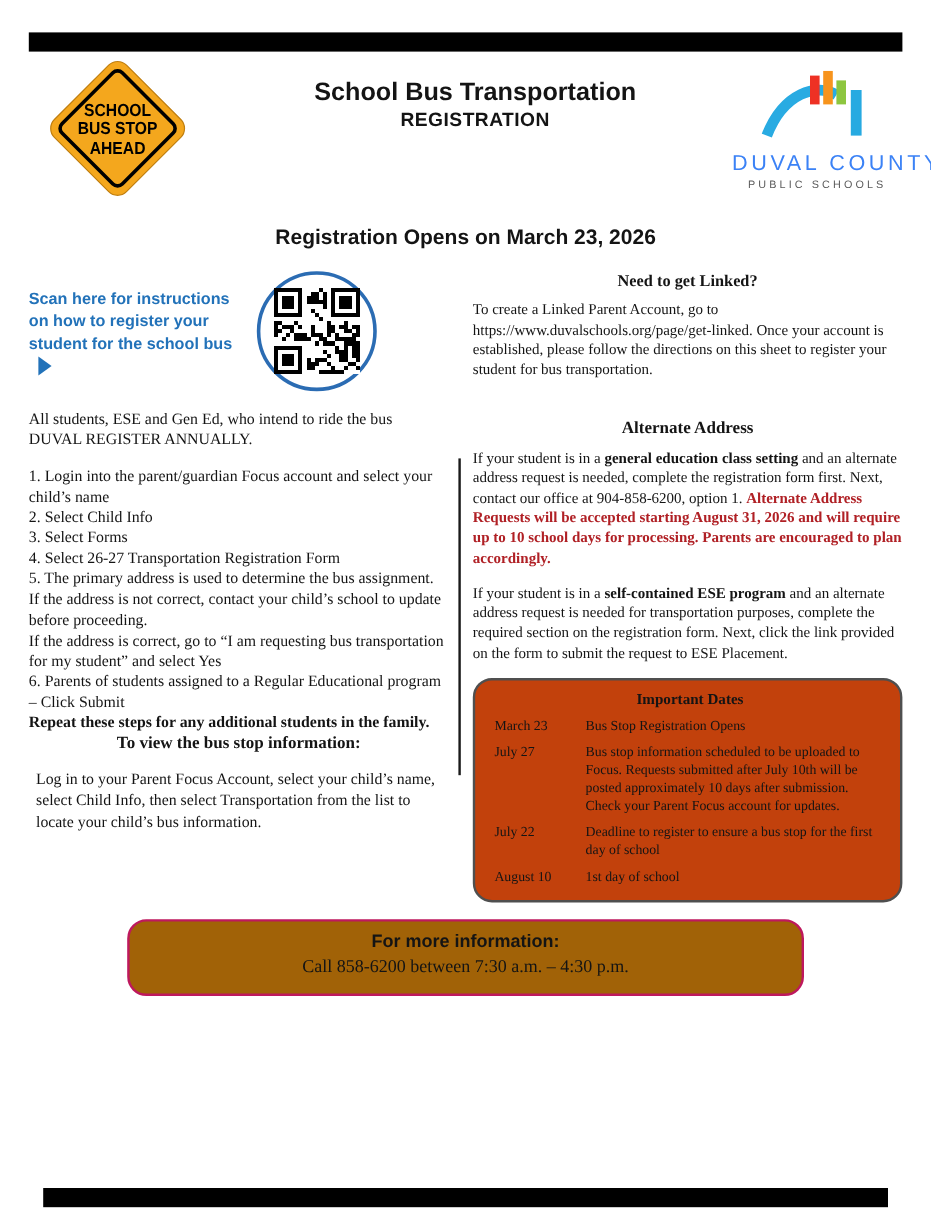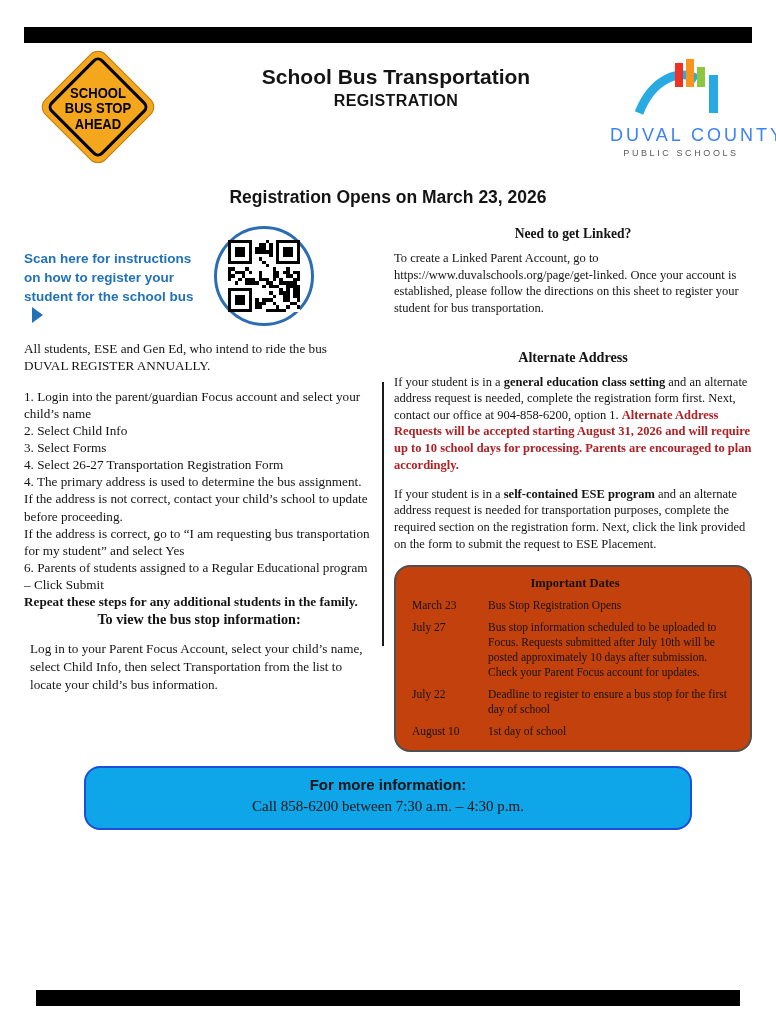--- a/index.html
+++ b/index.html
@@ -32,21 +32,21 @@
 
   .opens { text-align:center; font-family:"Liberation Sans", sans-serif; font-weight:bold;
            font-size:17.5px; margin-top:20px; }
 
   
   .main { position:relative; display:flex; gap:20px; margin-top:18px; }
   .col-left { width:350px; flex:0 0 auto; }
   .col-right { flex:1; }
   .divider { position:absolute; left:358px; top:156px; height:264px; width:1.5px; background:#1a1a1a; }
 
-  .scan-row { display:flex; align-items:flex-end; }
+  .scan-row { display:flex; align-items:center; }
   .scan-text { width:180px; font-family:"Liberation Sans", sans-serif; font-weight:bold;
                color:#2272B9; font-size:13.5px; line-height:1.4; padding-top:4px; }
   .arrow { display:inline-block; width:0; height:0; border-left:11px solid #2272B9;
            border-top:8px solid transparent; border-bottom:8px solid transparent;
            margin-left:8px; vertical-align:-3px; }
   .qr-circle { width:100px; height:100px; border:3.5px solid #2B6CB3; border-radius:50%;
                display:flex; align-items:center; justify-content:center; background:#fff; margin-left:10px; }
   .qr-svg { width:72px; height:72px; }
 
   .intro { font-size:13.2px; line-height:1.3; margin-top:14px; }
@@ -60,21 +60,21 @@
   .r-heading { text-align:center; font-weight:bold; font-size:13.6px; }
   .r-par { font-size:12.5px; line-height:1.33; margin-top:8px; }
   .alt-heading { margin-top:32px; font-size:14.2px; }
 
   .dates-box { margin-top:13px; background:#c2410c; border:2px solid #4f4f4f; border-radius:16px;
                padding:9px 12px 11px 16px; }
   .dates-heading { text-align:center; font-weight:bold; font-size:12.6px; }
   .date-row { display:grid; grid-template-columns:64px 1fr; gap:0 12px; font-size:11.5px;
               line-height:1.3; margin-top:7px; }
 
-  .footer-box { width:608px; margin:14px auto 0; background:#0ea5e9; border:2px solid #1d4ed8;
+  .footer-box { width:564px; margin:14px auto 0; background:#a16207; border:2px solid #be185d;
                 border-radius:16px; text-align:center; padding:8px 20px 10px; }
   .footer-heading { font-family:"Liberation Sans", sans-serif; font-weight:bold; font-size:15px; }
   .footer-line { font-size:15px; line-height:1.45; margin-top:3px; }
 </style>
 </head>
 <body>
 
 <div class="page">
 
   <div class="bar top-bar"></div>
@@ -253,21 +253,21 @@
         </div>
       </div>
 
       <p class="intro">All students, ESE and Gen Ed, who intend to ride the bus DUVAL REGISTER ANNUALLY.</p>
 
       <div class="steps">
         <p>1.  Login into the parent/guardian Focus account and select your child’s name</p>
         <p>2. Select Child Info</p>
         <p>3. Select Forms</p>
         <p>4. Select 26-27 Transportation Registration Form</p>
-        <p>4. The primary address is used to determine the bus assignment.</p>
+        <p>5. The primary address is used to determine the bus assignment.</p>
         <p>If the address is not correct, contact your child’s school to update before proceeding.</p>
         <p>If the address is correct, go to “I am requesting bus transportation for my student” and select Yes</p>
         <p>6. Parents of students assigned to a Regular Educational program – Click Submit</p>
         <p class="bold">Repeat these steps for any additional students in the family.</p>
       </div>
 
       <div class="busstop-heading">To view the bus stop information:</div>
       <p class="busstop-text">Log in to your Parent Focus Account, select your child’s name, select Child Info, then select Transportation from the list to locate your child’s bus information.</p>
     </div>
 

